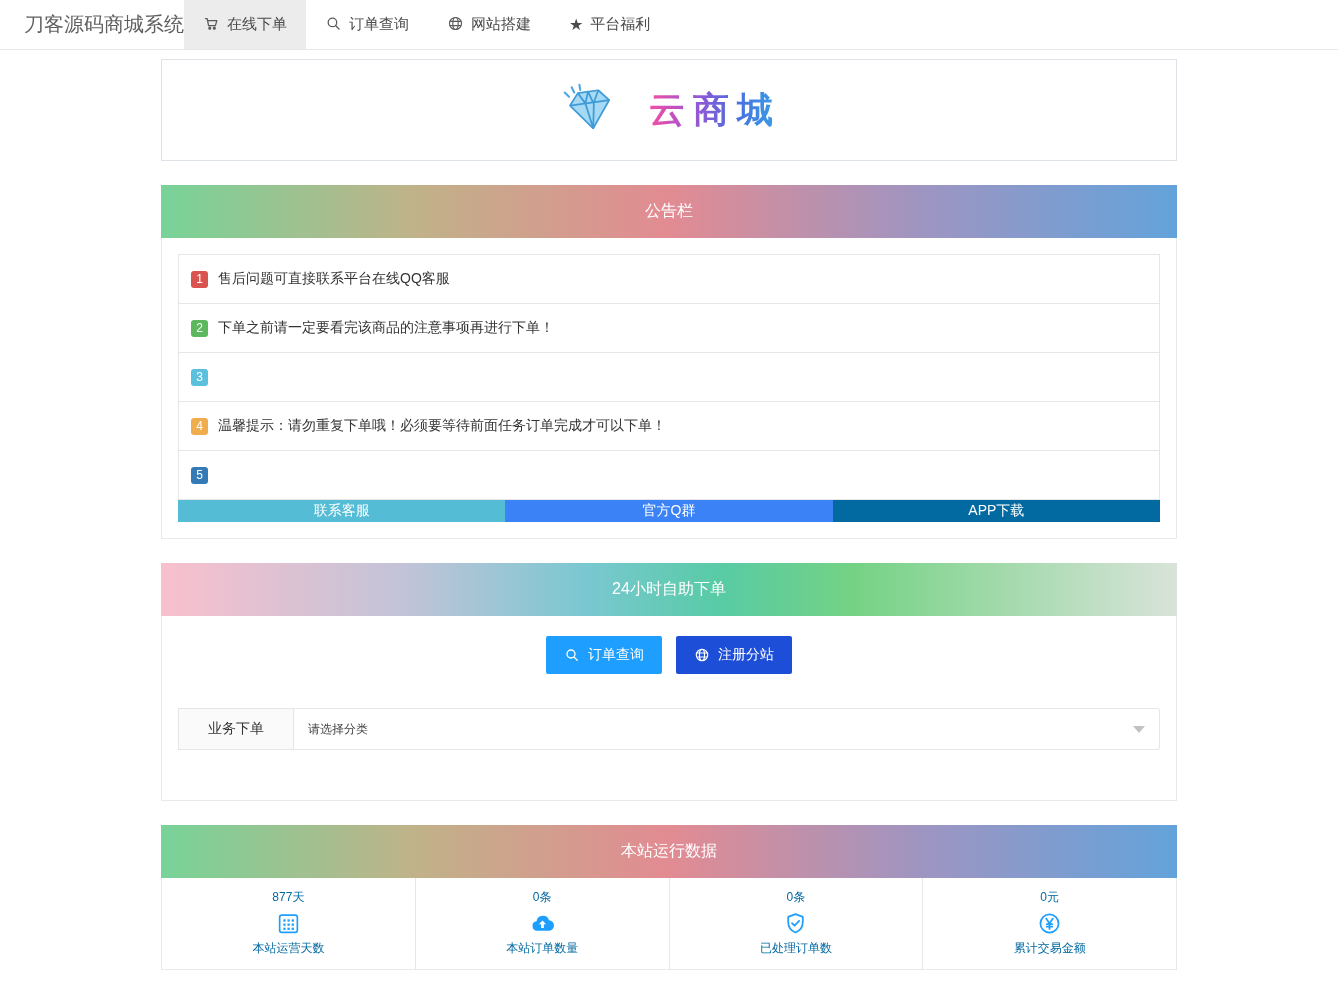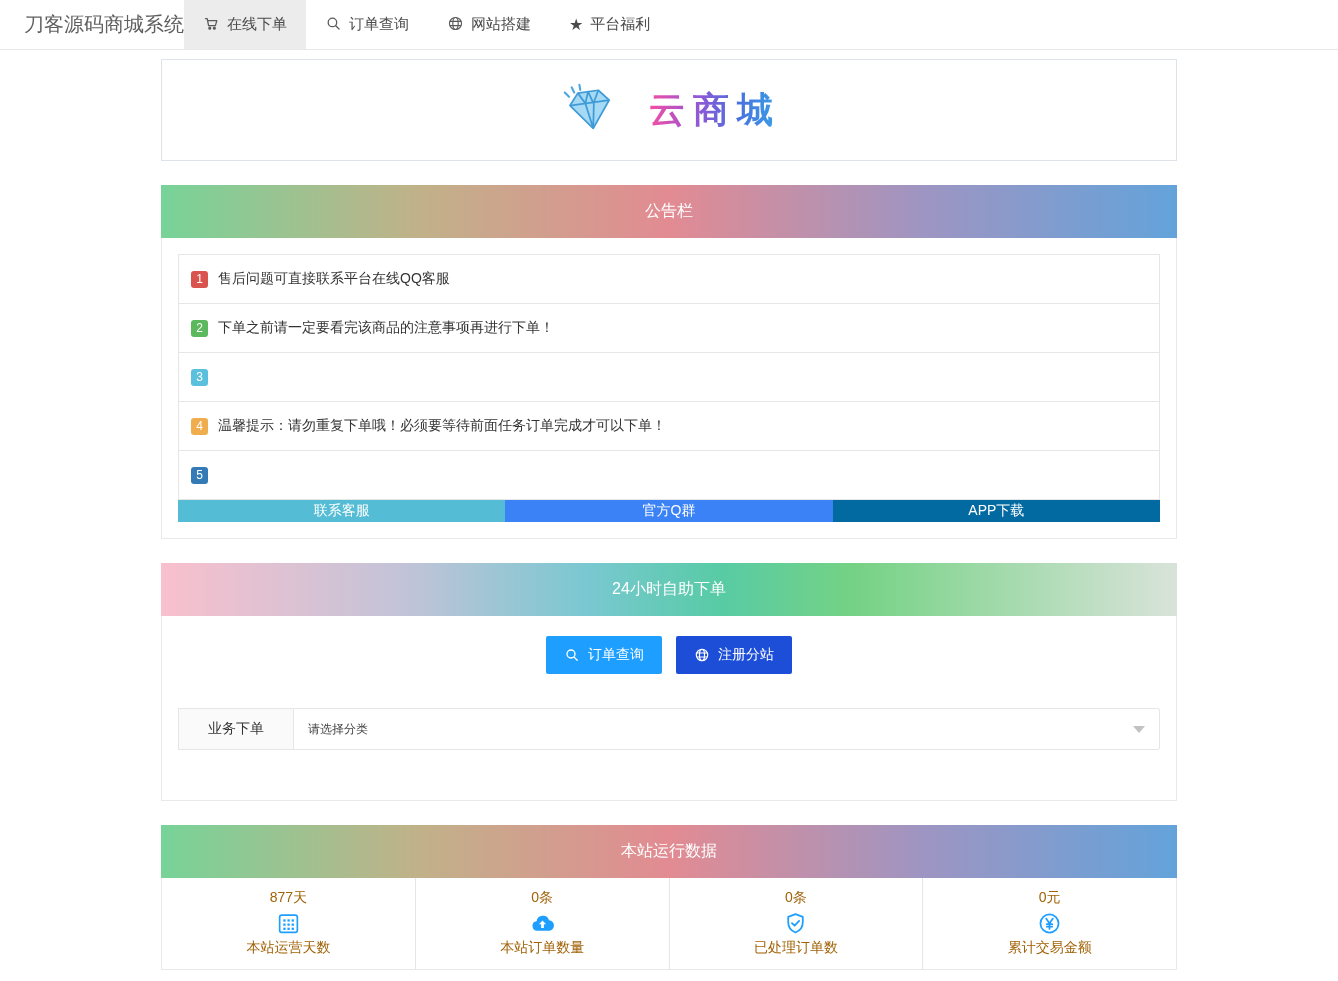--- a/index.html
+++ b/index.html
@@ -52,21 +52,21 @@
   .order-select { flex:1; border:1px solid #e6e6e6; border-left:none; border-radius:0 3px 3px 0;
     display:flex; align-items:center; justify-content:space-between; padding:0 14px;
     height:42px; font-size:12px; color:#444; cursor:pointer; background:#fff; }
   .tri-down { width:0; height:0; border-left:6px solid transparent;
     border-right:6px solid transparent; border-top:7px solid #c2c2c2; }
   
   .stats-body { display:flex; height:92px; }
   .stat-col { flex:1; display:flex; flex-direction:column; align-items:center;
     justify-content:space-between; padding:11px 0 12px; border-right:1px solid #e6e6e6; }
   .stat-col:last-child { border-right:none; }
-  .stat-value, .stat-label { font-size:14px; color:#a16207; }
+  .stat-value, .stat-label { font-size:12px; color:#0369a1; }
   .stat-icon svg { width:25px; height:25px; color:#1E9FFF; display:block; }
 </style>
 </head>
 <body>
 
 <div class="navbar">
   <div class="brand">刀客源码商城系统</div>
   <div class="nav-items">
     <div class="nav-item active">
       <span><svg viewBox="0 0 24 24" fill="none" stroke="currentColor" stroke-width="1.8" stroke-linecap="round" stroke-linejoin="round">

